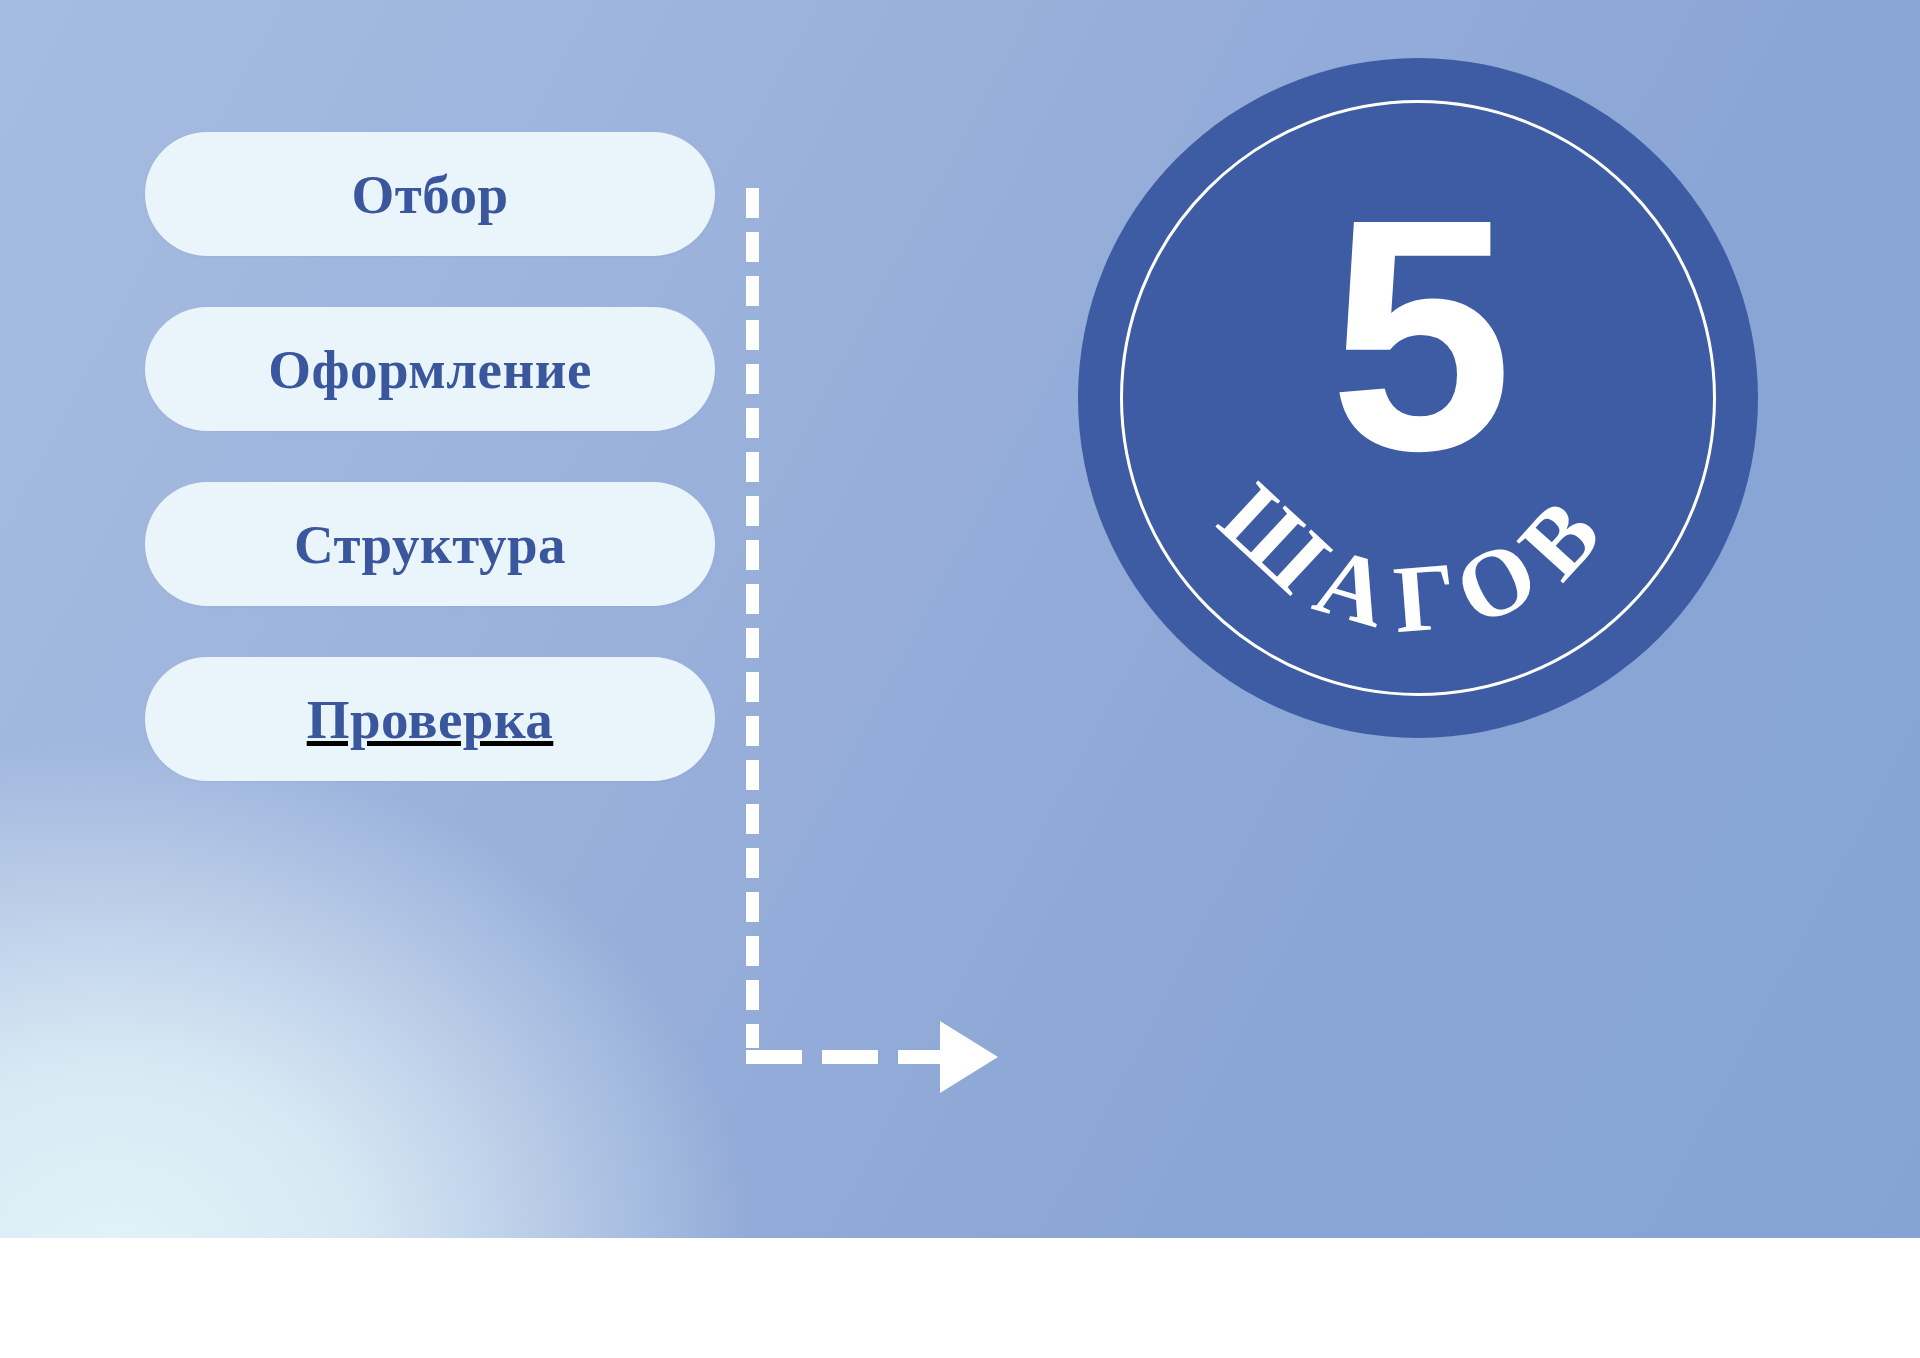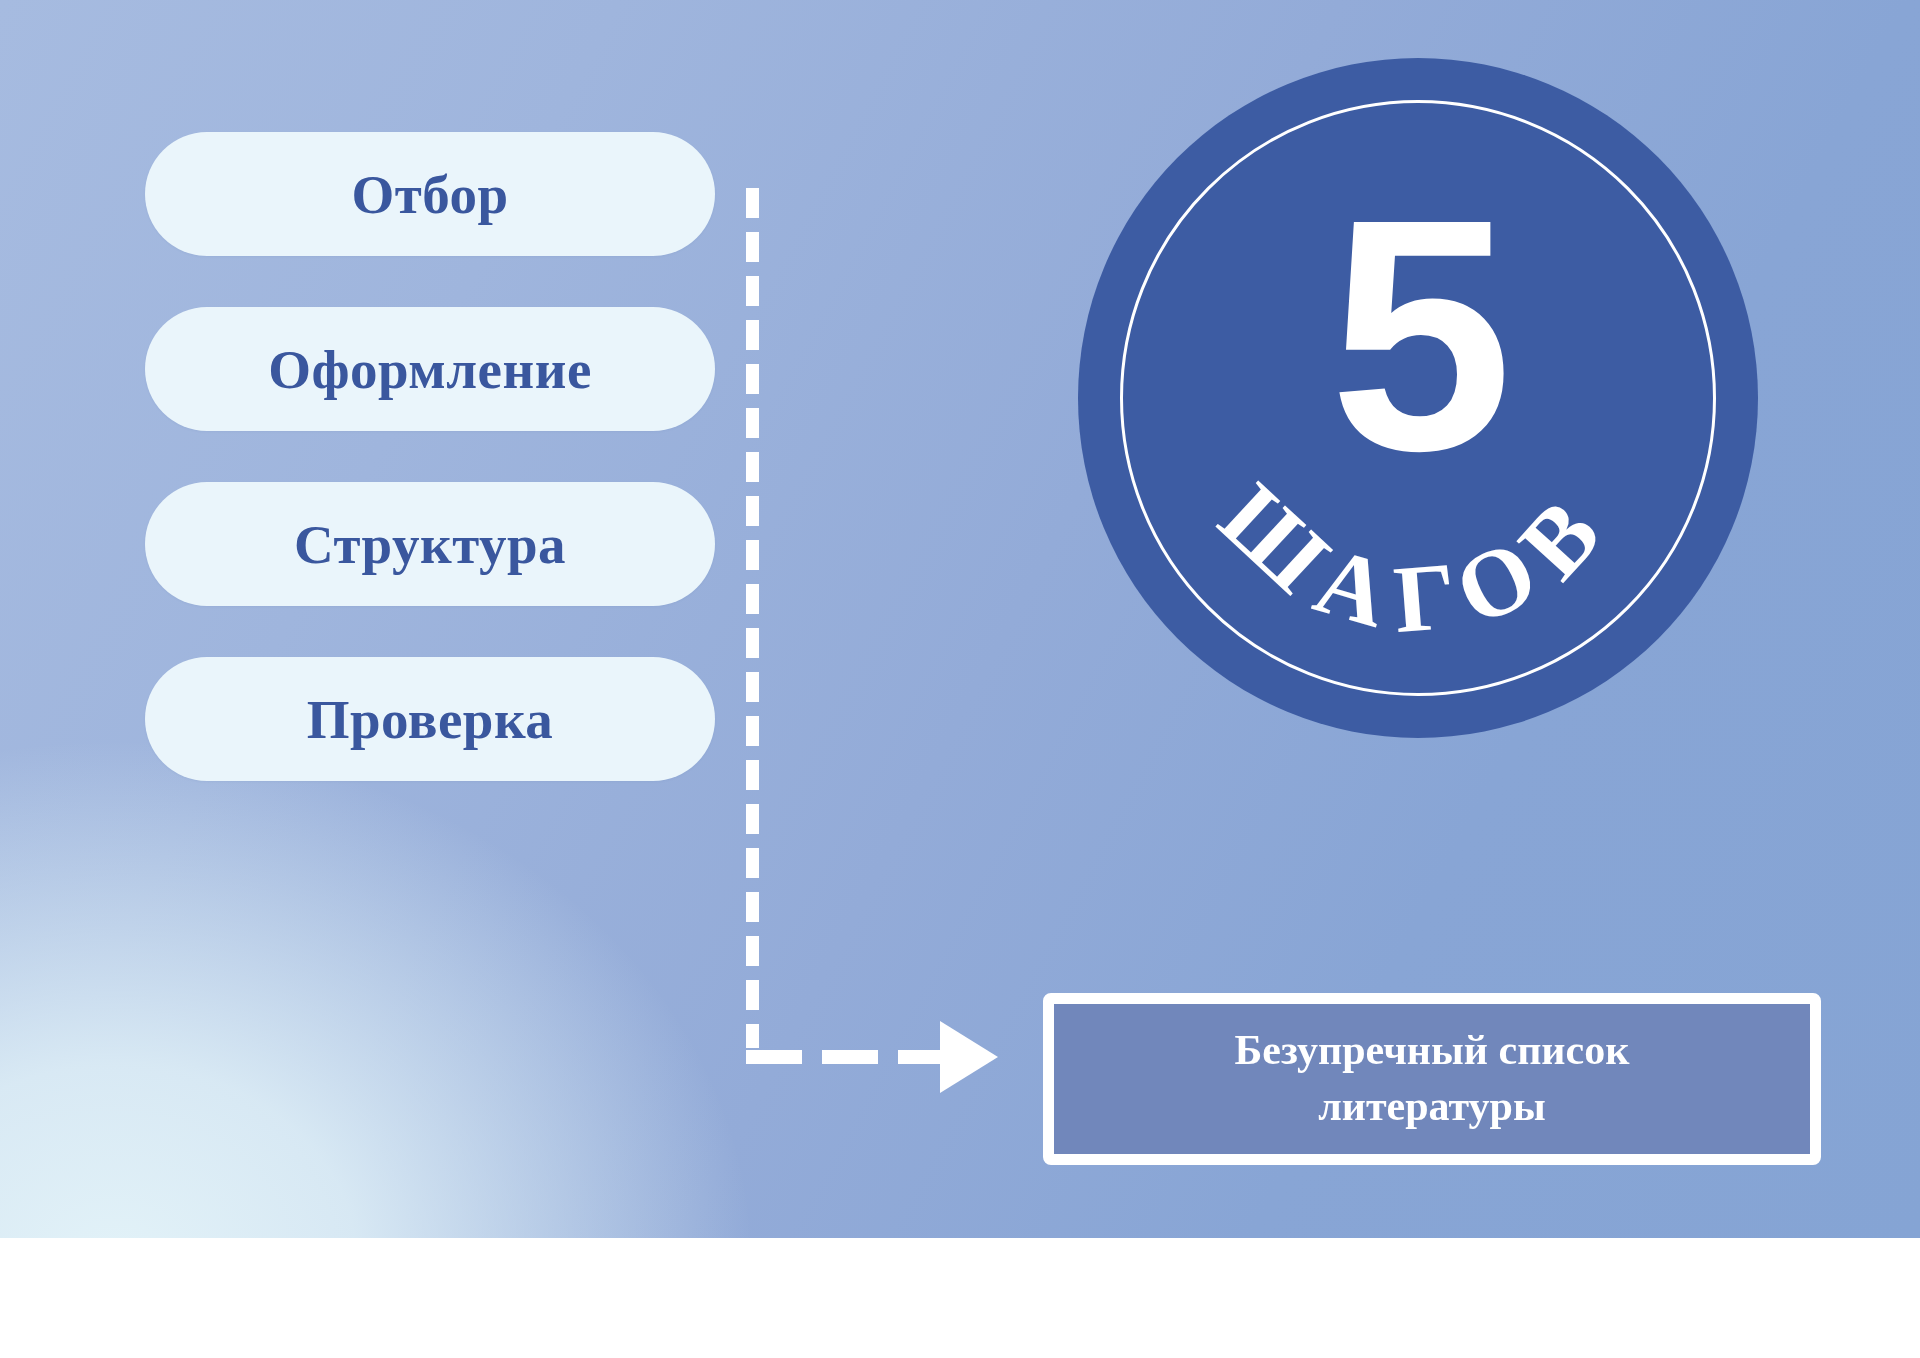--- a/index.html
+++ b/index.html
@@ -32,21 +32,21 @@
     height: 124px;
     border-radius: 62px;
     background: #eaf5fb;
     margin-bottom: 51px;
     display: flex;
     align-items: center;
     justify-content: center;
     box-shadow: 0 1px 2px rgba(100,130,180,0.10);
   }
 
-  .pill:last-child { margin-bottom: 0; }
+  .pill:last-child { margin-bottom: 0; text-decoration: underline; }
 
   .pill-label {
     color: #3a579e;
     font-size: 55px;
     font-weight: bold;
     letter-spacing: 0.5px;
     line-height: 1;
     white-space: nowrap;
   }
 
@@ -197,20 +197,14 @@
     <svg class="badge-arc" viewBox="0 0 680 680">
       <defs>
         <path id="arcPath" d="M 108,340 A 232,232 0 0 0 572,340"></path>
       </defs>
       <text>
         <textPath href="#arcPath" startOffset="50%" text-anchor="middle">ШАГОВ</textPath>
       </text>
     </svg>
   </div>
 
-  <div class="result-box">
-    <div class="result-text">
-      <span>Безупречный список</span><br>
-      <span>литературы</span>
-    </div>
-  </div>
 
 </div>
 
 </body></html>

